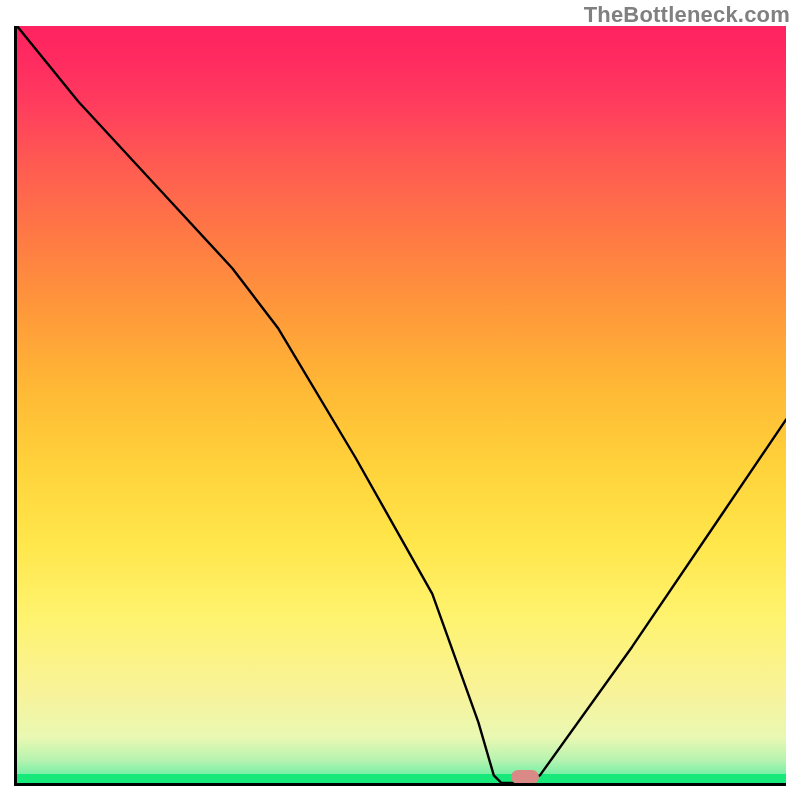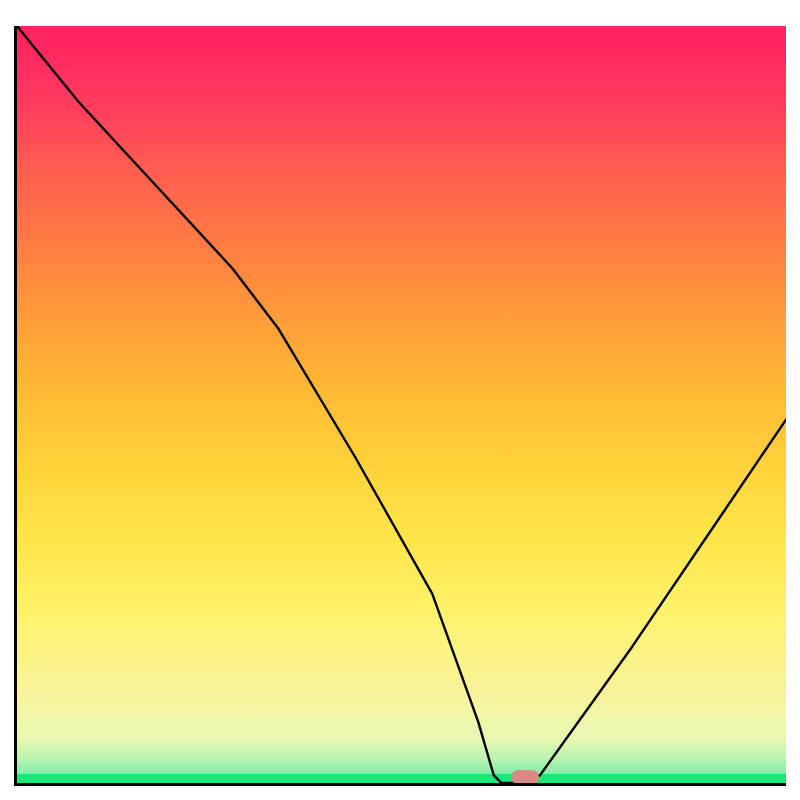--- a/index.html
+++ b/index.html
@@ -73,20 +73,21 @@
     height: 14px;
     background: #d98a86;
     border-radius: 7px;
     transform: translate(-50%, -50%);
   }
 </style>
 </head>
 <body>
 
 <div class="stage">
+  <div class="watermark">TheBottleneck.com</div>
 
   <div class="plot">
     <div class="gradient"></div>
 
     <svg class="curve" viewBox="0 0 769 757" preserveAspectRatio="none">
       <path id="curve-path" fill="none" stroke="#000" stroke-width="2.4" stroke-linecap="round" stroke-linejoin="round" d="M0.0 0.0 L61.5 75.7 L138.4 159.0 L215.3 242.2 L261.5 302.8 L338.4 431.5 L415.3 567.8 L461.4 696.4 L476.8 749.4 L484.5 757.0 L499.9 757.0 L522.9 749.4 L615.2 620.7 L707.5 484.5 L769.0 393.6"></path>
     </svg>
 
     <div id="marker" class="marker" style="left: 507.54px; top: 751px;"></div>
   </div>

